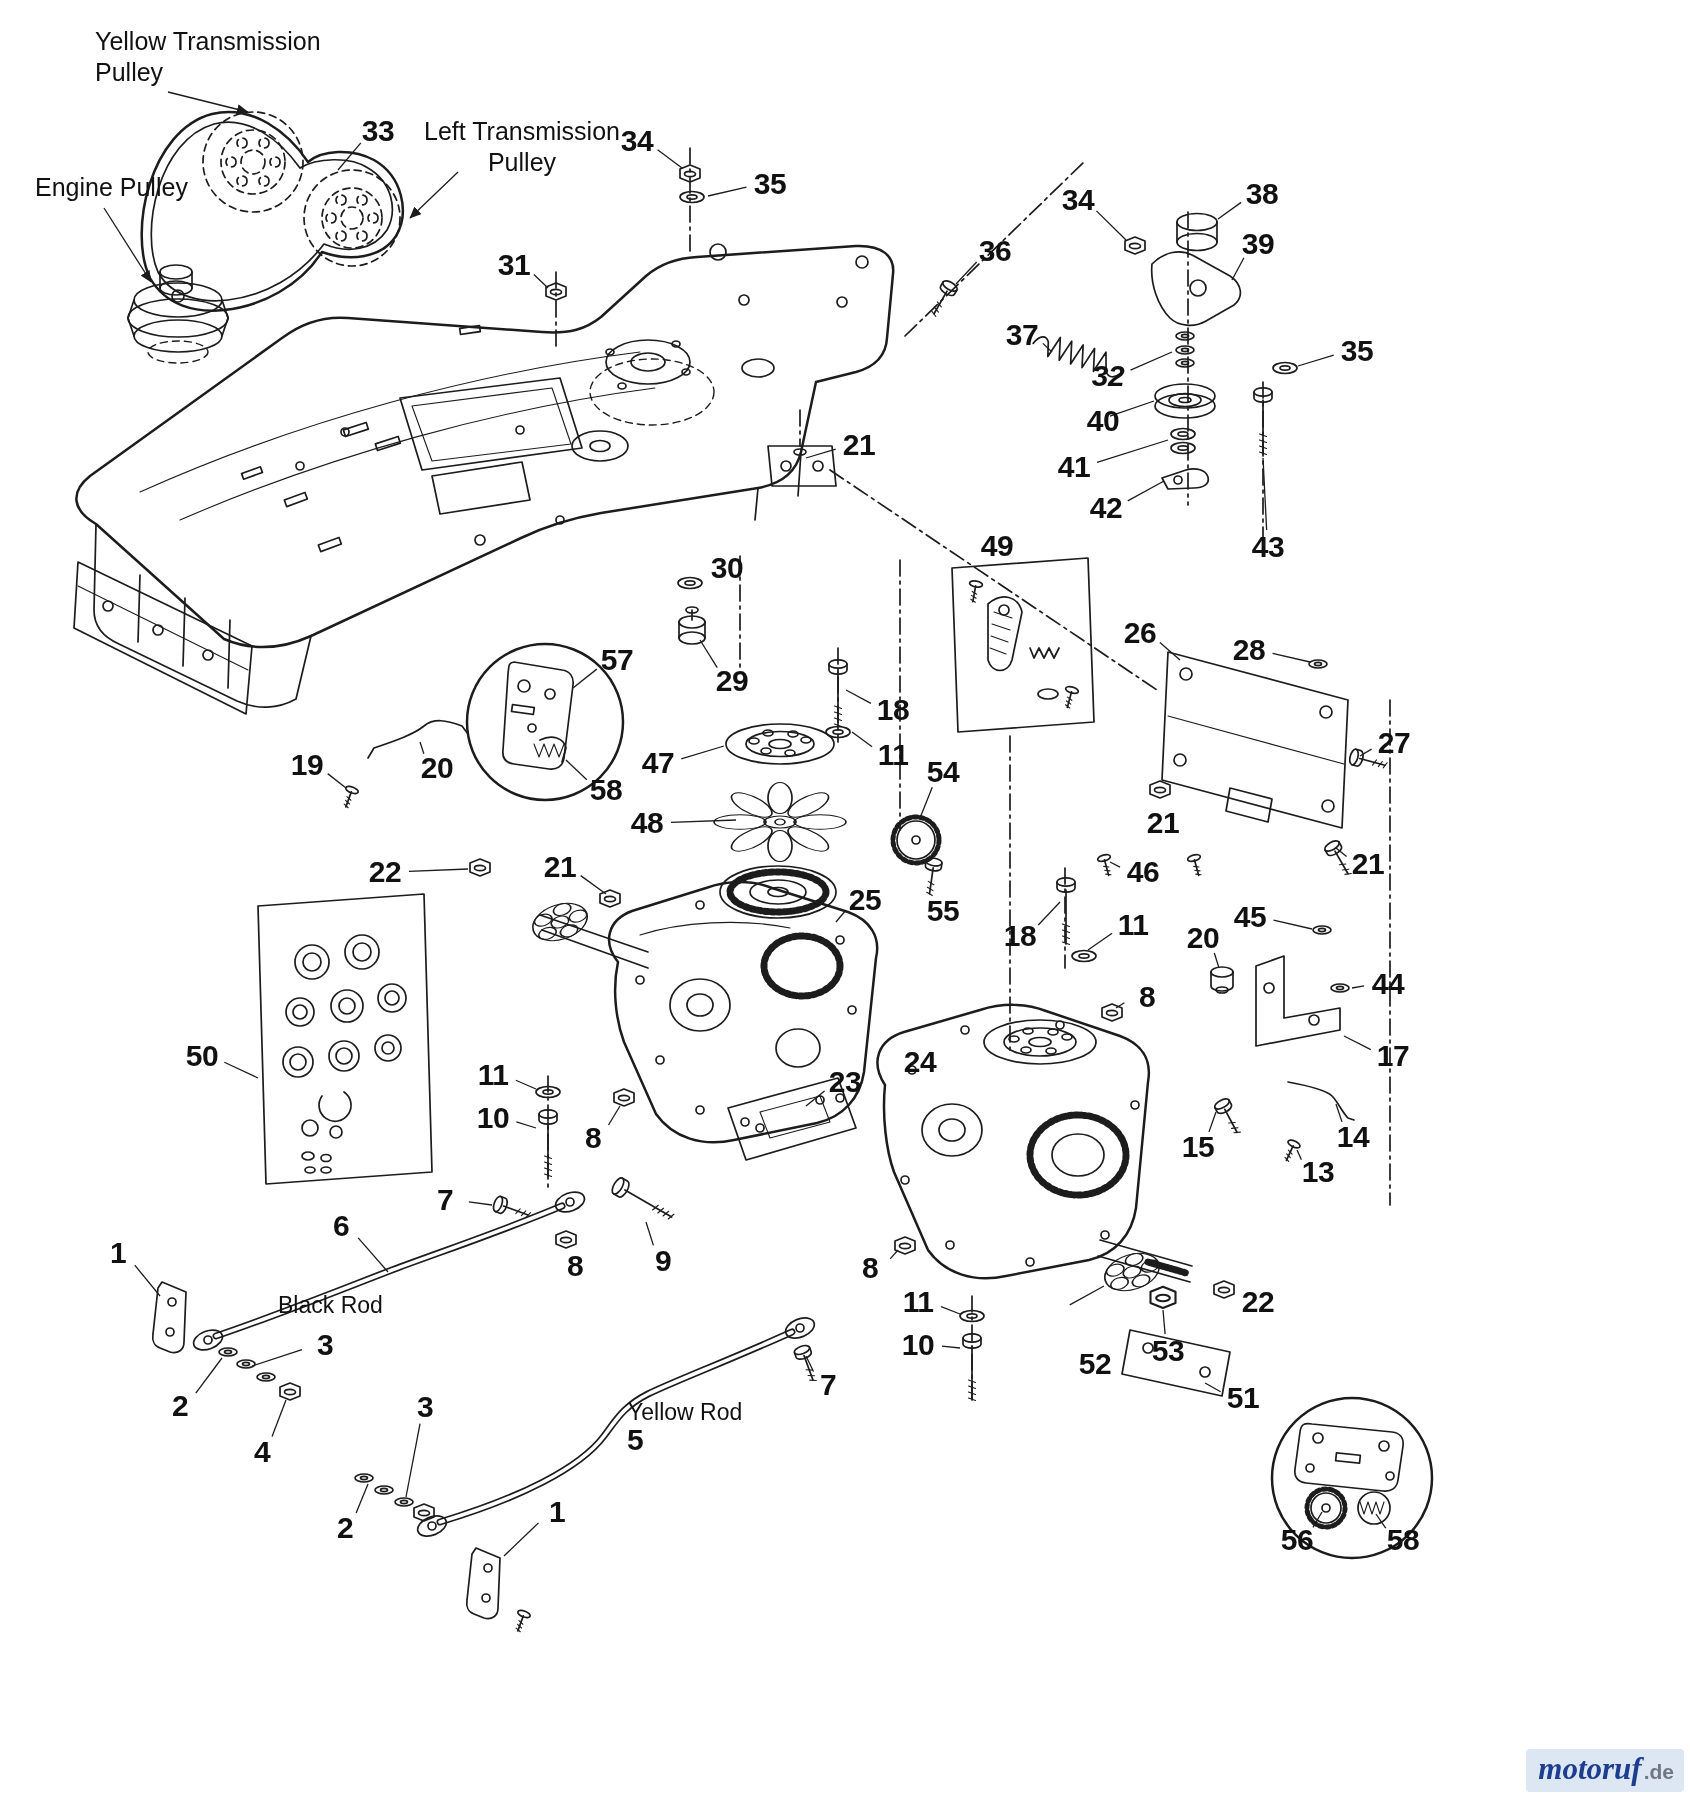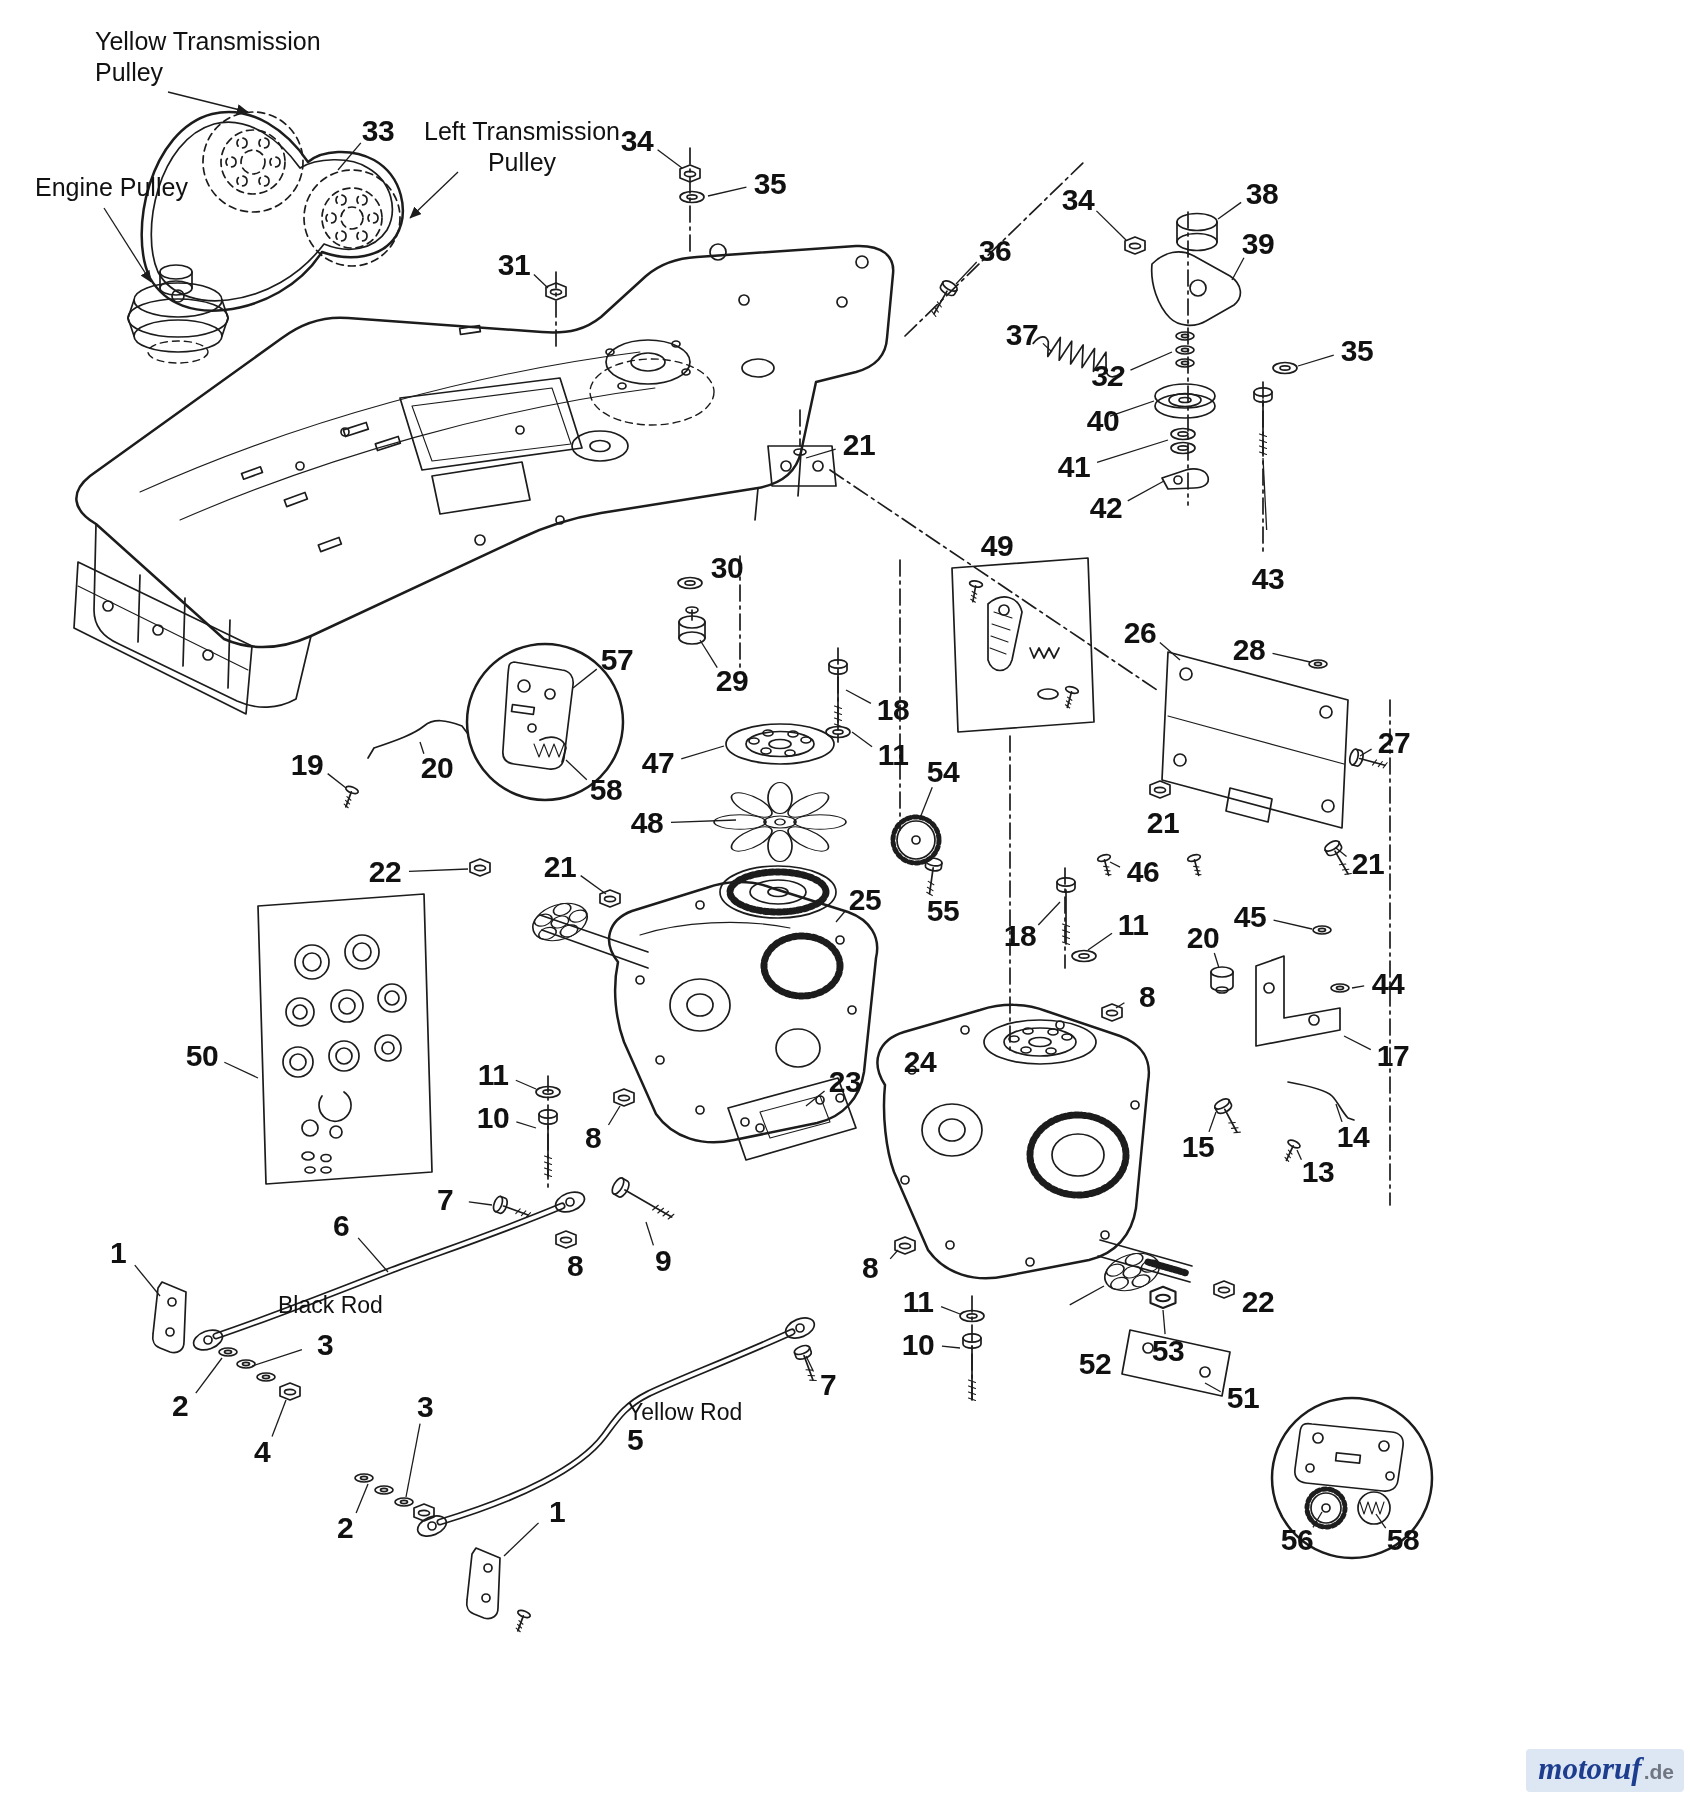--- a/index.html
+++ b/index.html
@@ -644,21 +644,21 @@
       <div class="callout" style="left: 995px; top: 251px;">36</div>
       <div class="callout" style="left: 1078px; top: 200px;">34</div>
       <div class="callout" style="left: 1262px; top: 194px;">38</div>
       <div class="callout" style="left: 1258px; top: 244px;">39</div>
       <div class="callout" style="left: 1022px; top: 335px;">37</div>
       <div class="callout" style="left: 1108px; top: 376px; font-style: italic;">32</div>
       <div class="callout" style="left: 1357px; top: 351px;">35</div>
       <div class="callout" style="left: 1087px; top: 421px; margin-left: 16px;">40</div>
       <div class="callout" style="left: 1074px; top: 467px;">41</div>
       <div class="callout" style="left: 1106px; top: 508px;">42</div>
-      <div class="callout" style="left: 1268px; top: 547px; margin-top: 32px;">43</div>
+      <div class="callout" style="left: 1268px; top: 547px;">43</div>
       <div class="callout" style="left: 859px; top: 445px;">21</div>
       <div class="callout" style="left: 727px; top: 568px;">30</div>
       <div class="callout" style="left: 732px; top: 681px;">29</div>
       <div class="callout" style="left: 997px; top: 546px;">49</div>
       <div class="callout" style="left: 1140px; top: 633px;">26</div>
       <div class="callout" style="left: 1249px; top: 650px;">28</div>
       <div class="callout" style="left: 1394px; top: 743px;">27</div>
       <div class="callout" style="left: 1163px; top: 823px;">21</div>
       <div class="callout" style="left: 1368px; top: 864px;">21</div>
       <div class="callout" style="left: 617px; top: 660px;">57</div>

